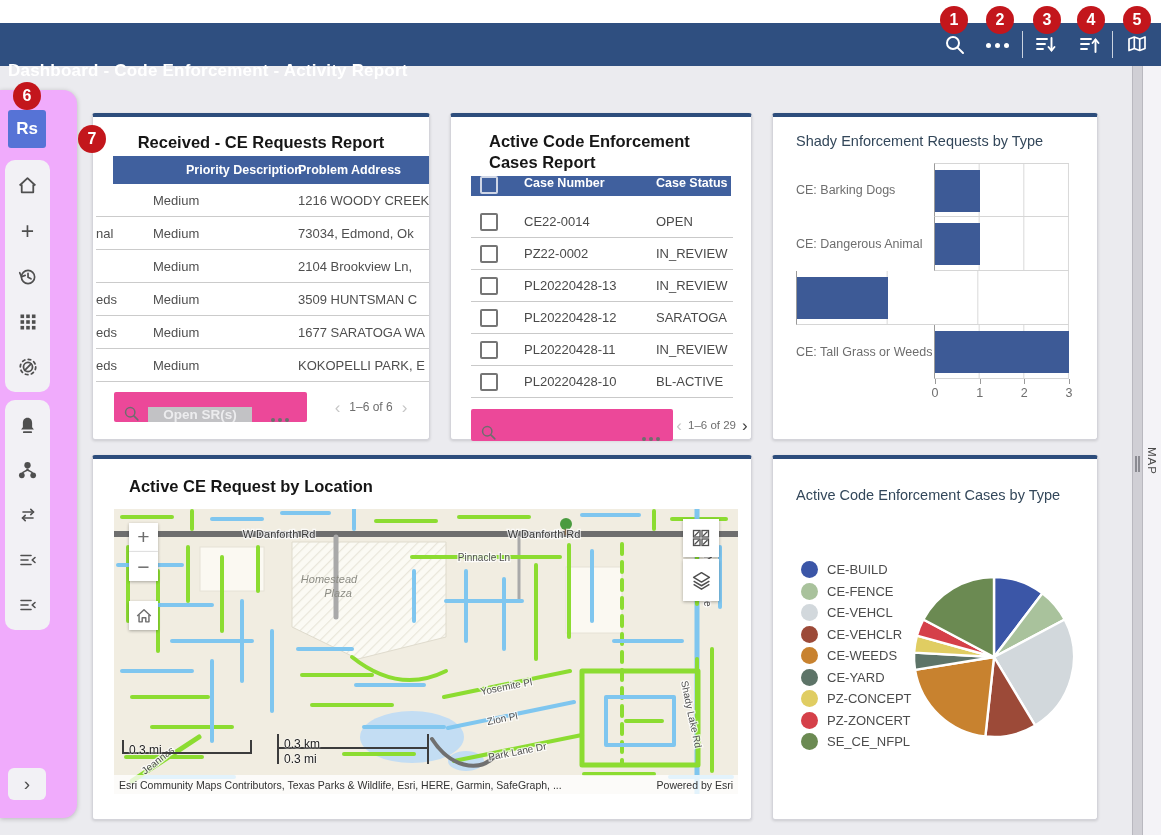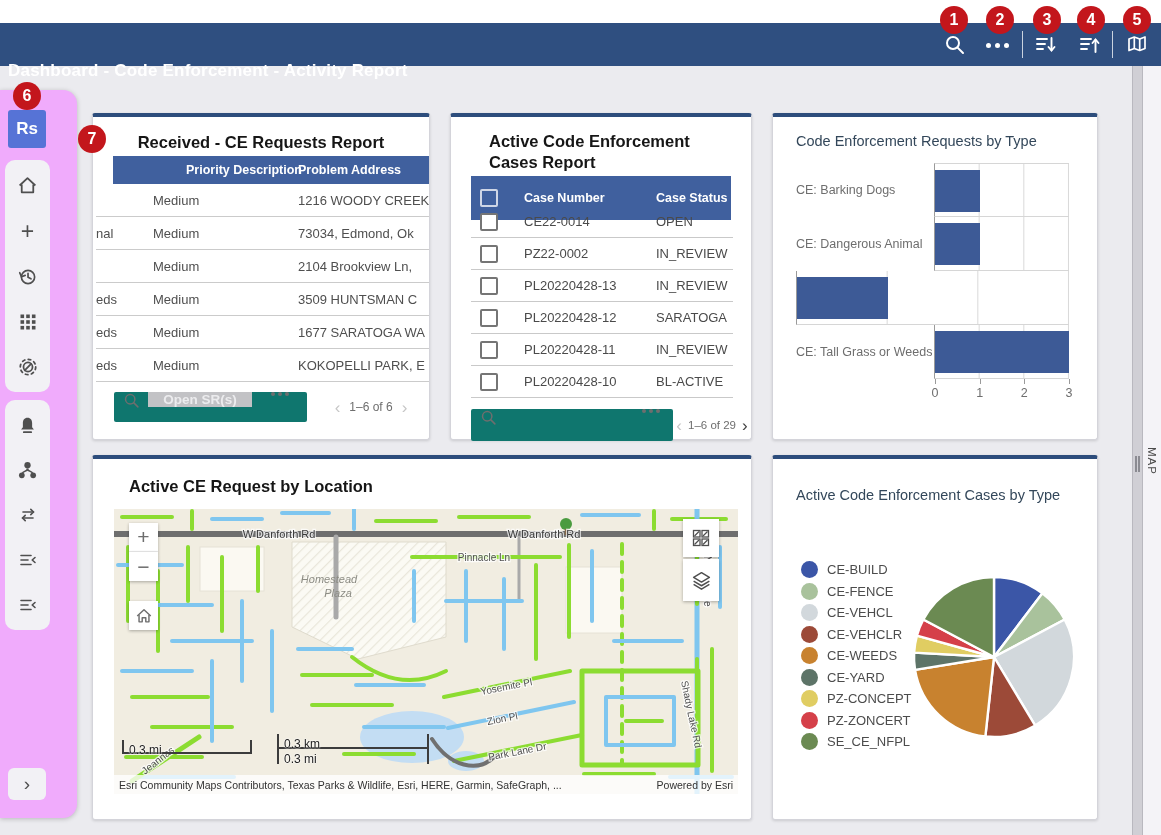--- a/index.html
+++ b/index.html
@@ -79,21 +79,21 @@
   .t1-hc1 { width:40px; }
   .t1-hc2 { width:145px;padding-left:33px; }
   .t1-hc3 { flex:1; }
   #p1-rows { position:absolute; left:3px; right:0; top:67px; }
   .t1-row { display:flex; align-items:center; height:33px; border-bottom:1px solid #cbcbcb;
     font-size:13px; color:#4f4f4f; overflow:hidden; white-space:nowrap; cursor:pointer; }
   .t1-c1 { width:57px; }
   .t1-c2 { width:145px; }
   .t1-c3 { flex:1; overflow:hidden; }
   .pfoot-bar {
-    position:absolute; background:#0f766e; border-radius:2px; display:flex; align-items:flex-start;
+    position:absolute; background:#ec4899; border-radius:2px; display:flex; align-items:flex-end;
     overflow:hidden;
   }
   #p1-footbar { left:21px; top:275px; width:193px; height:30px; }
   .foot-search { width:34px; display:flex; align-items:center; justify-content:center; cursor:pointer; }
   .open-sr-btn {
     width:104px; background:#c2c2c5; color:#ececee; font-weight:bold; font-size:13.5px;
     border:none; font-family:inherit; cursor:default;
   }
   .foot-div { width:1px; background:#c3c3c7; }
   .foot-more { flex:1; display:flex; gap:3px; align-items:center; justify-content:center; cursor:pointer; }
@@ -101,22 +101,22 @@
   .pager { position:absolute; display:flex; align-items:center; justify-content:center; gap:9px;
     font-size:12px; color:#6e6e6e; }
   #p1-pager { left:220px; right:0; top:275px; height:30px; }
   .chev { font-size:17px; line-height:1; cursor:pointer; }
   .chev.off { color:#c6c6c6; }
   .chev.on  { color:#3f3f3f; }
 
   
   #p2-title { left:38px; top:14px; width:250px; line-height:21px; }
   .t2-header {
-    position:absolute; left:20px; top:59px; width:260px; height:44px; background:#40609e;
-    display:flex; align-items:center; color:#fff; font-size:12.5px; font-weight:bold;
+    position:absolute; left:20px; top:59px; width:260px; height:20px; background:#40609e;
+    display:flex; color:#fff; font-size:12.5px; font-weight:bold;
   }
   .t2-cb { width:18px; height:18px; border-radius:2px; margin-left:9px; cursor:pointer; }
   .t2-header .t2-cb { border:2px solid #cfd6e6; }
   .t2-case { width:132px; margin-left:26px; }
   .t2-stat { flex:1; }
   #p2-rows { position:absolute; left:20px; top:89px; width:262px; }
   .t2-row { display:flex; align-items:center; height:32px; border-bottom:1px solid #c9c9c9;
     font-size:13px; color:#4a4a4a; cursor:pointer; }
   .t2-row .t2-cb { border:2px solid #757575; background:#fff; }
   #p2-footbar { left:20px; top:292px; width:202px; height:32px; }
@@ -445,21 +445,21 @@
         </div>
     </div>
     <div class="pager" id="p2-pager">
       <span class="chev off">‹</span>
       <span>1–6 of 29</span>
       <span class="chev on">›</span>
     </div>
   </div>
 
   <div class="panel" id="panel-barchart">
-    <div class="ptitle-light" id="p3-title">Code Enforcement Requests by Type</div>
+    <div class="ptitle-light" id="p3-title">Shady Enforcement Requests by Type</div>
     <div id="bar-rows">
         <div class="bar-row">
           <div class="bar-label">CE: Barking Dogs</div>
           <div class="bar-track">
             <div class="bar-fill" style="width: 33.3333%; background: rgb(61, 90, 150);"></div>
           </div>
         </div>
         <div class="bar-row">
           <div class="bar-label">CE: Dangerous Animal</div>
           <div class="bar-track">

